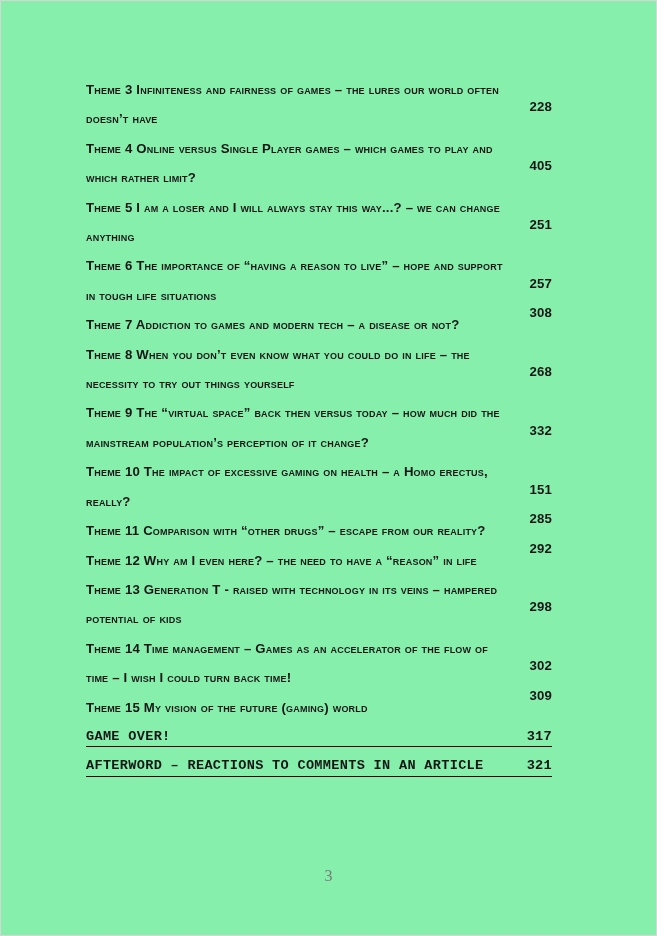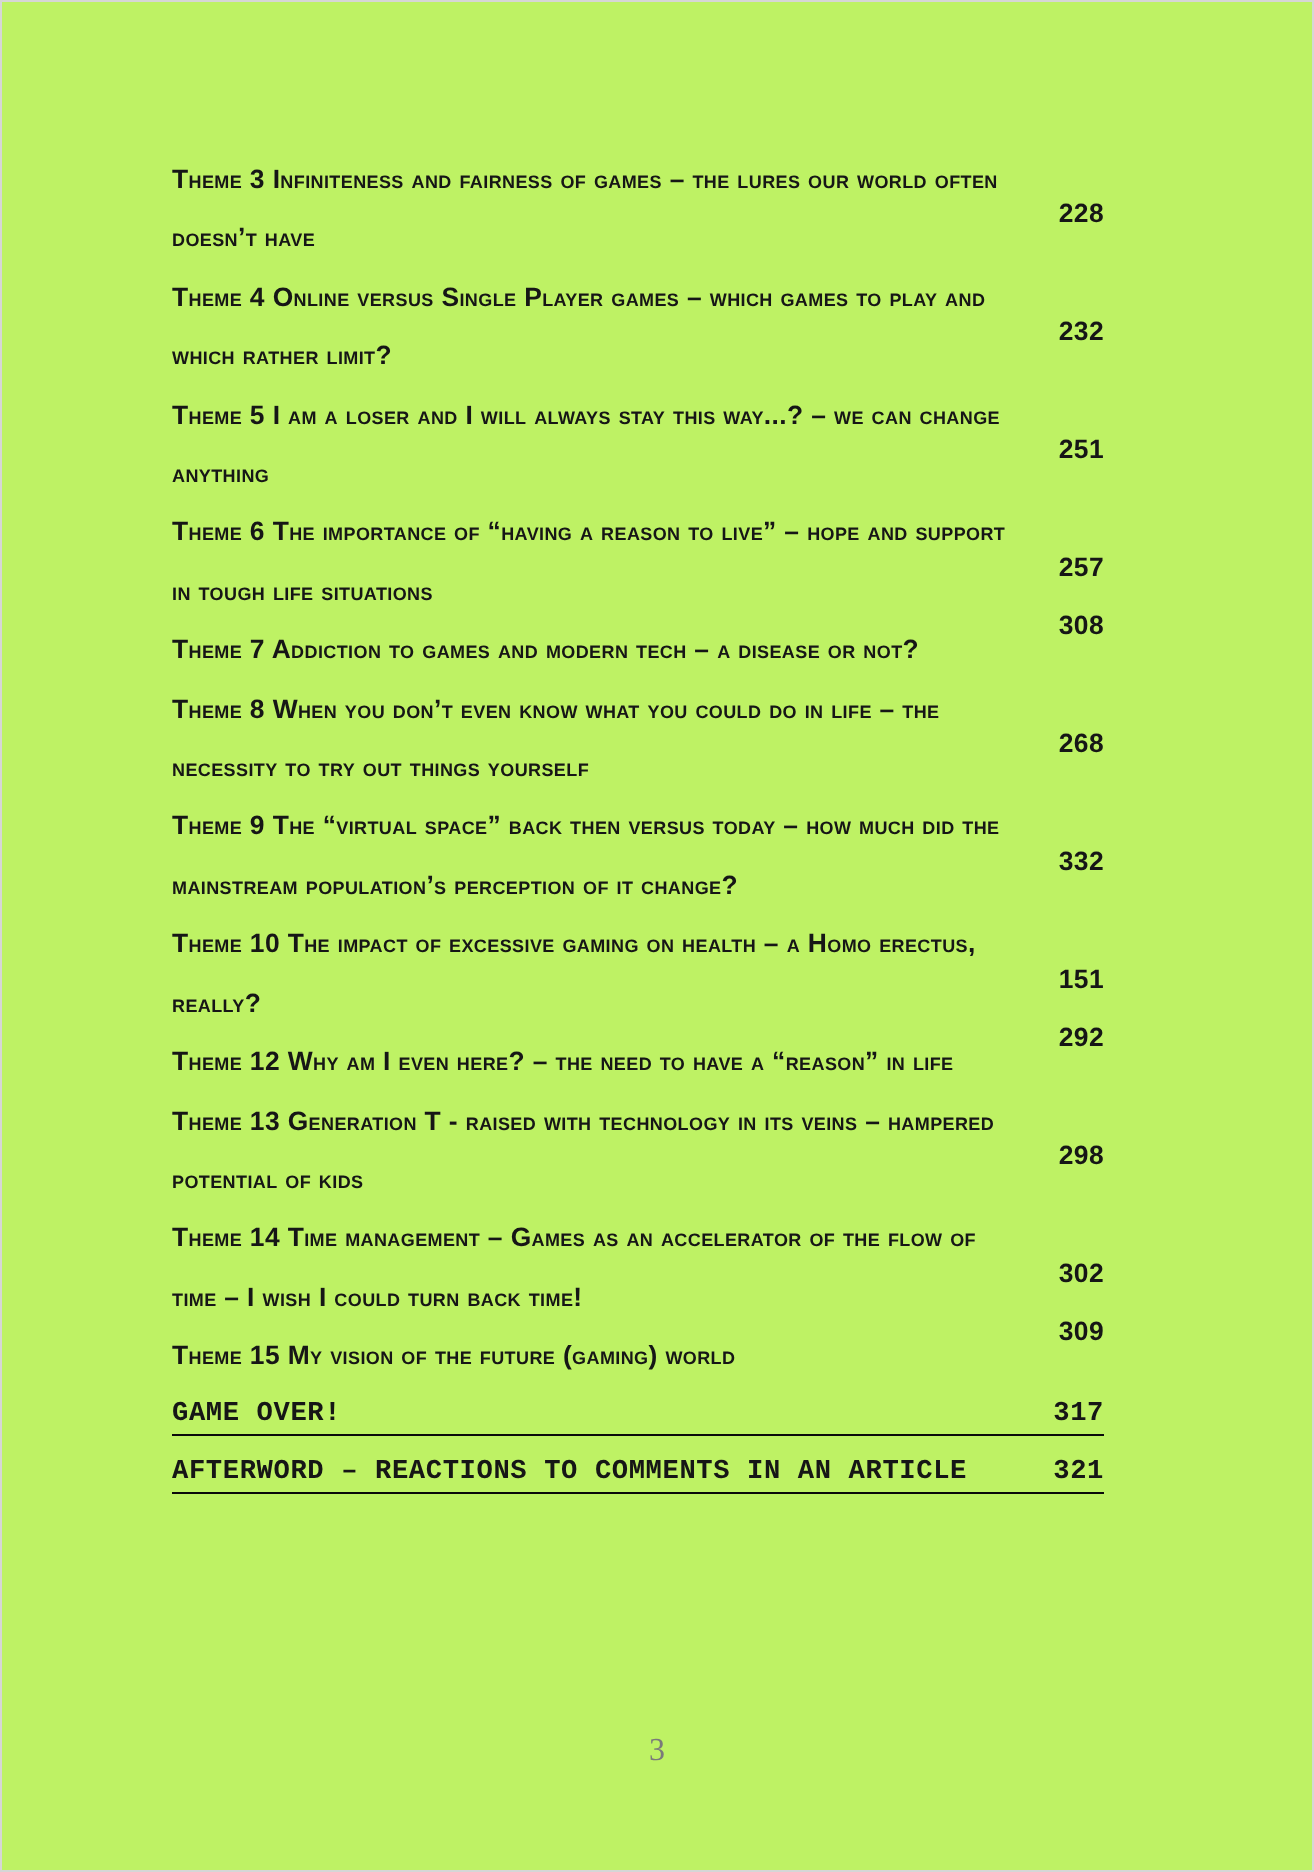--- a/index.html
+++ b/index.html
@@ -4,21 +4,21 @@
 <style>
   * { margin: 0; padding: 0; box-sizing: border-box; }
   html, body { background: #ffffff; }
   body { font-family: "Liberation Sans", sans-serif; }
 
   .page {
     position: relative;
     width: 657px;
     height: 936px;
     margin: 0 auto;
-    background: #bef264;
+    background: #86efac;
     border: 1px solid #d6d6d6;
     overflow: hidden;
   }
 
   .toc {
     position: absolute;
     left: 85px;
     top: 74px;
     width: 466px;
     color: #161616;
@@ -76,27 +76,28 @@
     font-size: 16px;
     color: #7a7a7a;
   }
 </style>
 </head>
 <body>
 
 <div class="page">
   <div class="toc">
       <div class="toc-entry"><span class="entry-text">Theme 3 Infiniteness and fairness of games – the lures our world often<br>doesn’t have</span><span class="entry-page">228</span></div>
-      <div class="toc-entry"><span class="entry-text">Theme 4 Online versus Single Player games – which games to play and<br>which rather limit?</span><span class="entry-page">232</span></div>
+      <div class="toc-entry"><span class="entry-text">Theme 4 Online versus Single Player games – which games to play and<br>which rather limit?</span><span class="entry-page">405</span></div>
       <div class="toc-entry"><span class="entry-text">Theme 5 I am a loser and I will always stay this way...? – we can change<br>anything</span><span class="entry-page">251</span></div>
       <div class="toc-entry"><span class="entry-text">Theme 6 The importance of “having a reason to live” – hope and support<br>in tough life situations</span><span class="entry-page">257</span></div>
       <div class="toc-entry"><span class="entry-text">Theme 7 Addiction to games and modern tech – a disease or not?</span><span class="entry-page">308</span></div>
       <div class="toc-entry"><span class="entry-text">Theme 8 When you don’t even know what you could do in life – the<br>necessity to try out things yourself</span><span class="entry-page">268</span></div>
       <div class="toc-entry"><span class="entry-text">Theme 9 The “virtual space” back then versus today – how much did the<br>mainstream population’s perception of it change?</span><span class="entry-page">332</span></div>
       <div class="toc-entry"><span class="entry-text">Theme 10 The impact of excessive gaming on health – a Homo erectus,<br>really?</span><span class="entry-page">151</span></div>
+      <div class="toc-entry"><span class="entry-text">Theme 11 Comparison with “other drugs” – escape from our reality?</span><span class="entry-page">285</span></div>
       <div class="toc-entry"><span class="entry-text">Theme 12 Why am I even here? – the need to have a “reason” in life</span><span class="entry-page">292</span></div>
       <div class="toc-entry"><span class="entry-text">Theme 13 Generation T - raised with technology in its veins – hampered<br>potential of kids</span><span class="entry-page">298</span></div>
       <div class="toc-entry"><span class="entry-text">Theme 14 Time management – Games as an accelerator of the flow of<br>time – I wish I could turn back time!</span><span class="entry-page">302</span></div>
       <div class="toc-entry"><span class="entry-text">Theme 15 My vision of the future (gaming) world</span><span class="entry-page">309</span></div>
       <div class="toc-row"><span class="entry-text">GAME OVER!</span><span class="entry-page">317</span></div>
       <div class="toc-row"><span class="entry-text">AFTERWORD – REACTIONS TO COMMENTS IN AN ARTICLE</span><span class="entry-page">321</span></div>
     </div>
   <div class="folio">3</div>
 </div>
 

